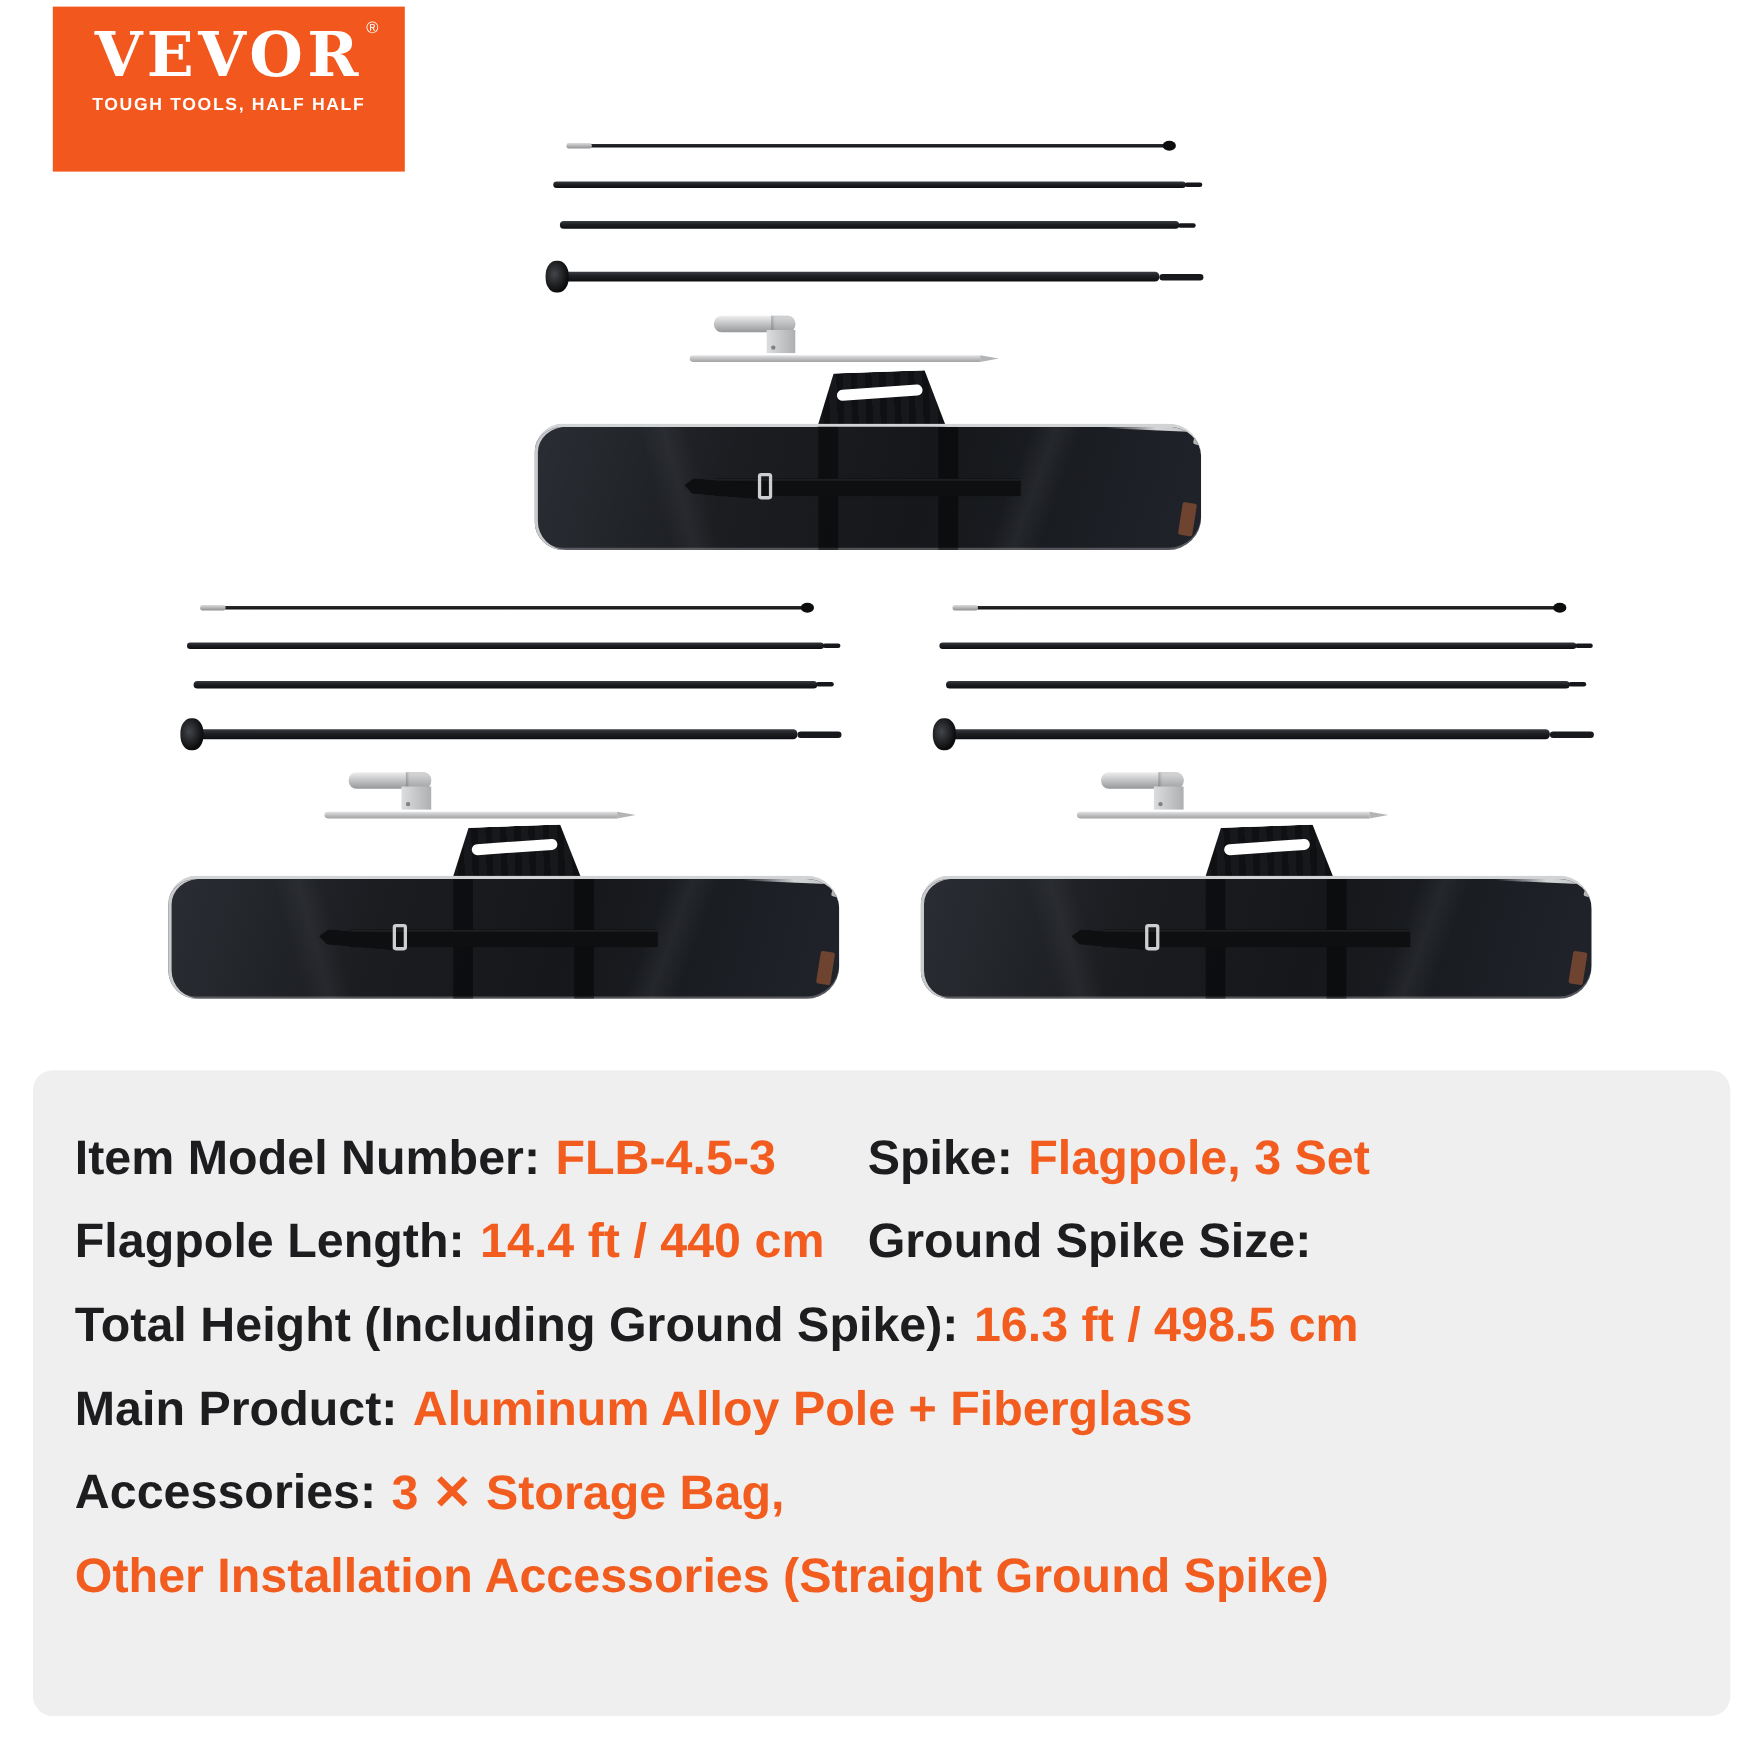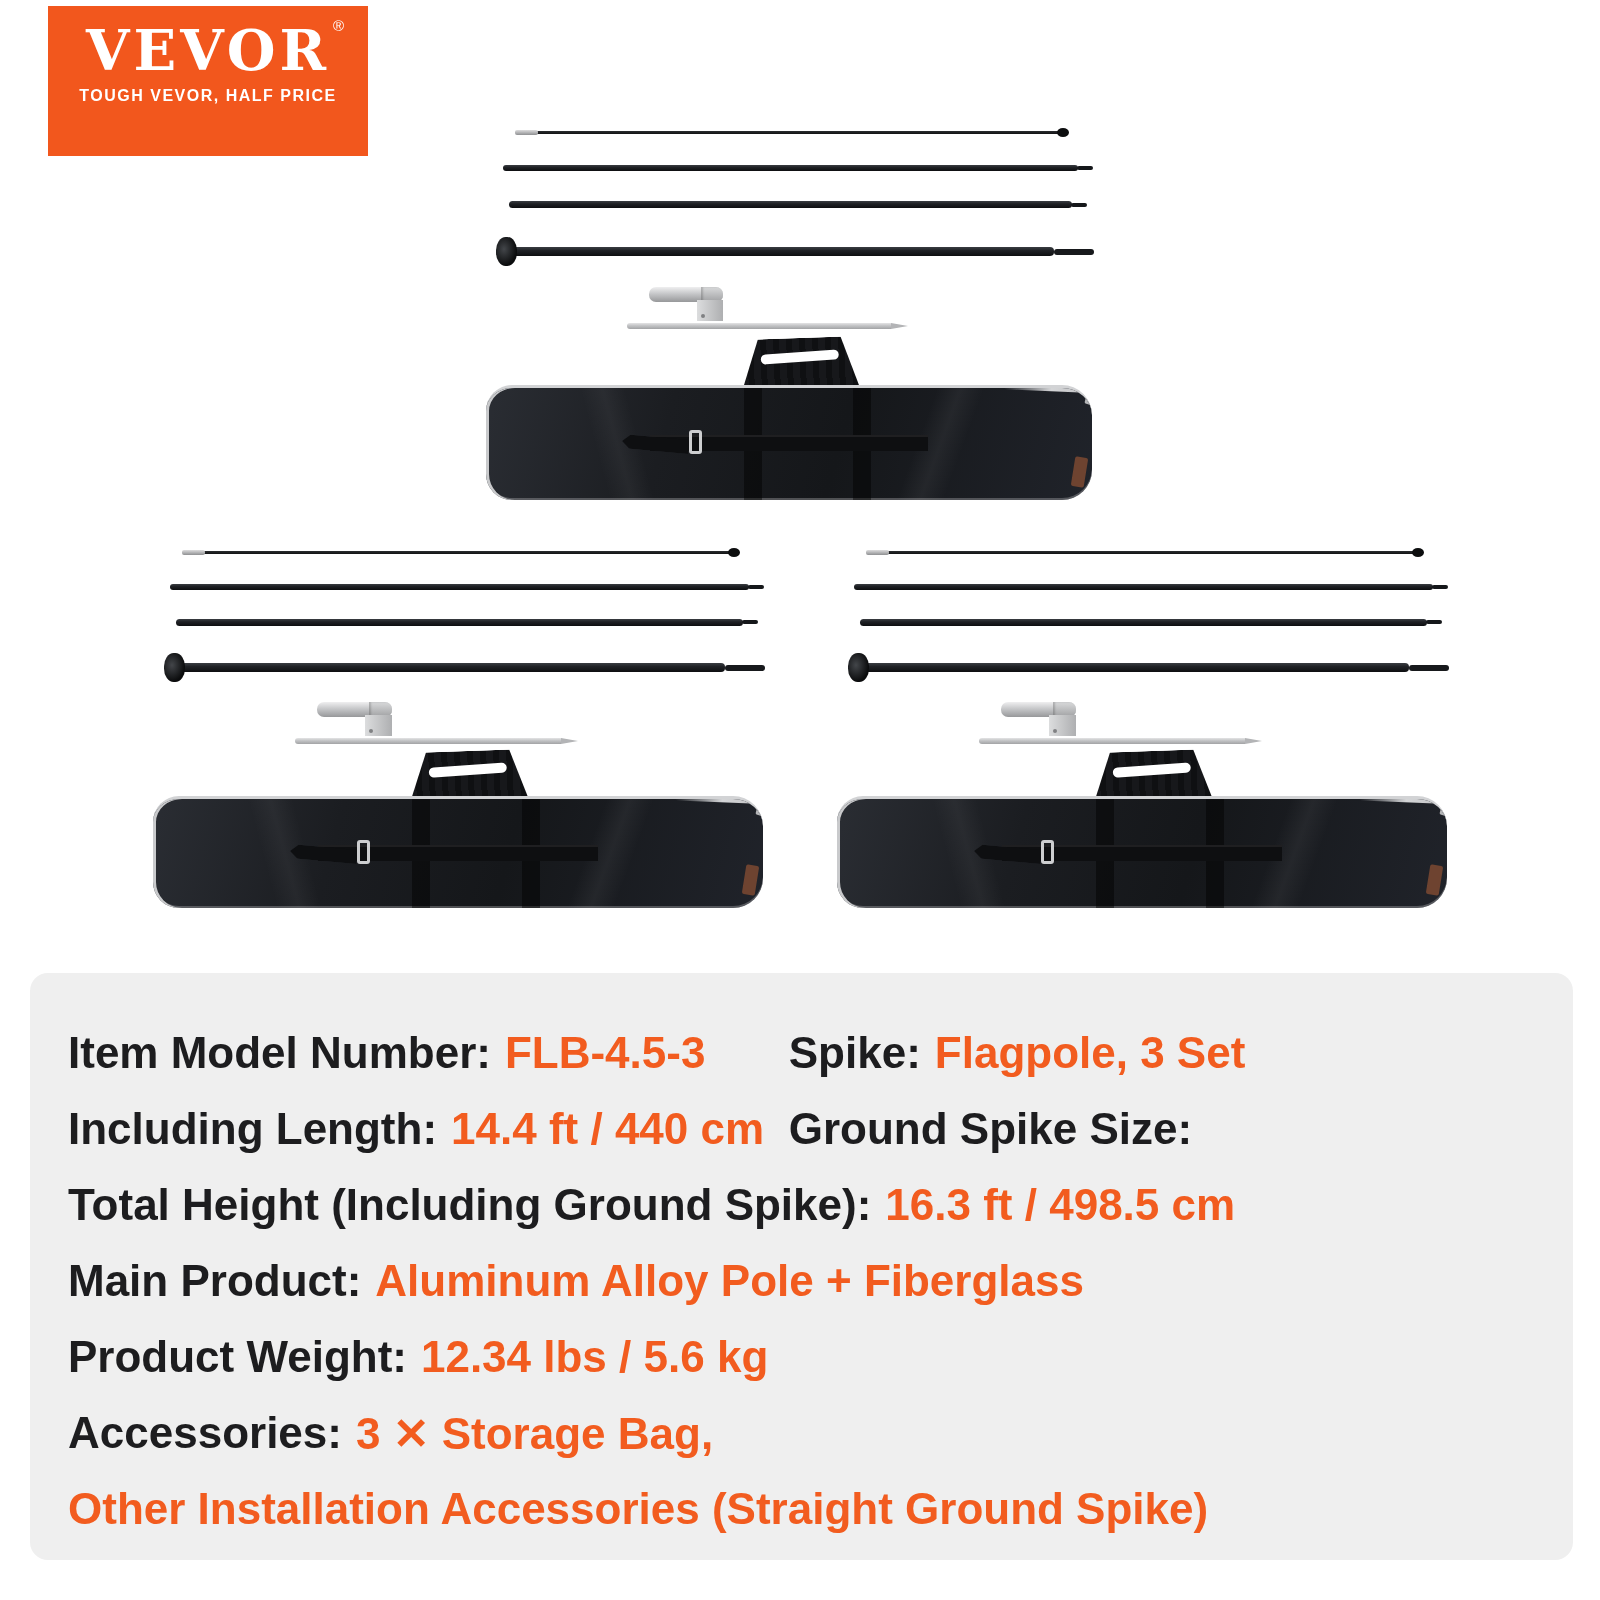--- a/index.html
+++ b/index.html
@@ -93,21 +93,21 @@
 </head>
 <body>
 
 <div class="stage">
 
   <div class="logo">
     <span class="brand">
       <span>VEVOR</span>
       <span class="reg">®</span>
     </span>
-    <div class="tagline">TOUGH VEVOR, HALF PRICE</div>
+    <div class="tagline">TOUGH TOOLS, HALF HALF</div>
   </div>
 
   <div class="set" id="set1">
     <div class="pole p1">
       <span class="ferrule"></span>
       <span class="knob"></span>
     </div>
     <div class="pole p2">
         <span class="jt"></span>
       </div>
@@ -226,47 +226,41 @@
         <span class="lbl">Item Model Number:</span>
         <span class="val">FLB-4.5-3</span>
       </div>
       <div class="col">
         <span class="lbl">Spike:</span>
         <span class="val">Flagpole, 3 Set</span>
       </div>
     </div>
     <div class="row">
       <div class="col c1">
-        <span class="lbl">Including Length:</span>
+        <span class="lbl">Flagpole Length:</span>
         <span class="val">14.4 ft / 440 cm</span>
       </div>
       <div class="col">
         <span class="lbl">Ground Spike Size:</span>
       </div>
     </div>
     <div class="row">
       <div class="col">
         <span class="lbl">Total Height (Including Ground Spike):</span>
         <span class="val">16.3 ft / 498.5 cm</span>
       </div>
     </div>
     <div class="row">
       <div class="col">
         <span class="lbl">Main Product:</span>
         <span class="val">Aluminum Alloy Pole + Fiberglass</span>
       </div>
     </div>
     <div class="row">
       <div class="col">
-        <span class="lbl">Product Weight:</span>
-        <span class="val">12.34 lbs / 5.6 kg</span>
-      </div>
-    </div>
-    <div class="row">
-      <div class="col">
         <span class="lbl">Accessories:</span>
         <span class="val">3 ✕ Storage Bag,</span>
       </div>
     </div>
     <div class="row">
       <div class="col">
         <span class="lbl"></span>
         <span class="val">Other Installation Accessories (Straight Ground Spike)</span>
       </div>
     </div>

